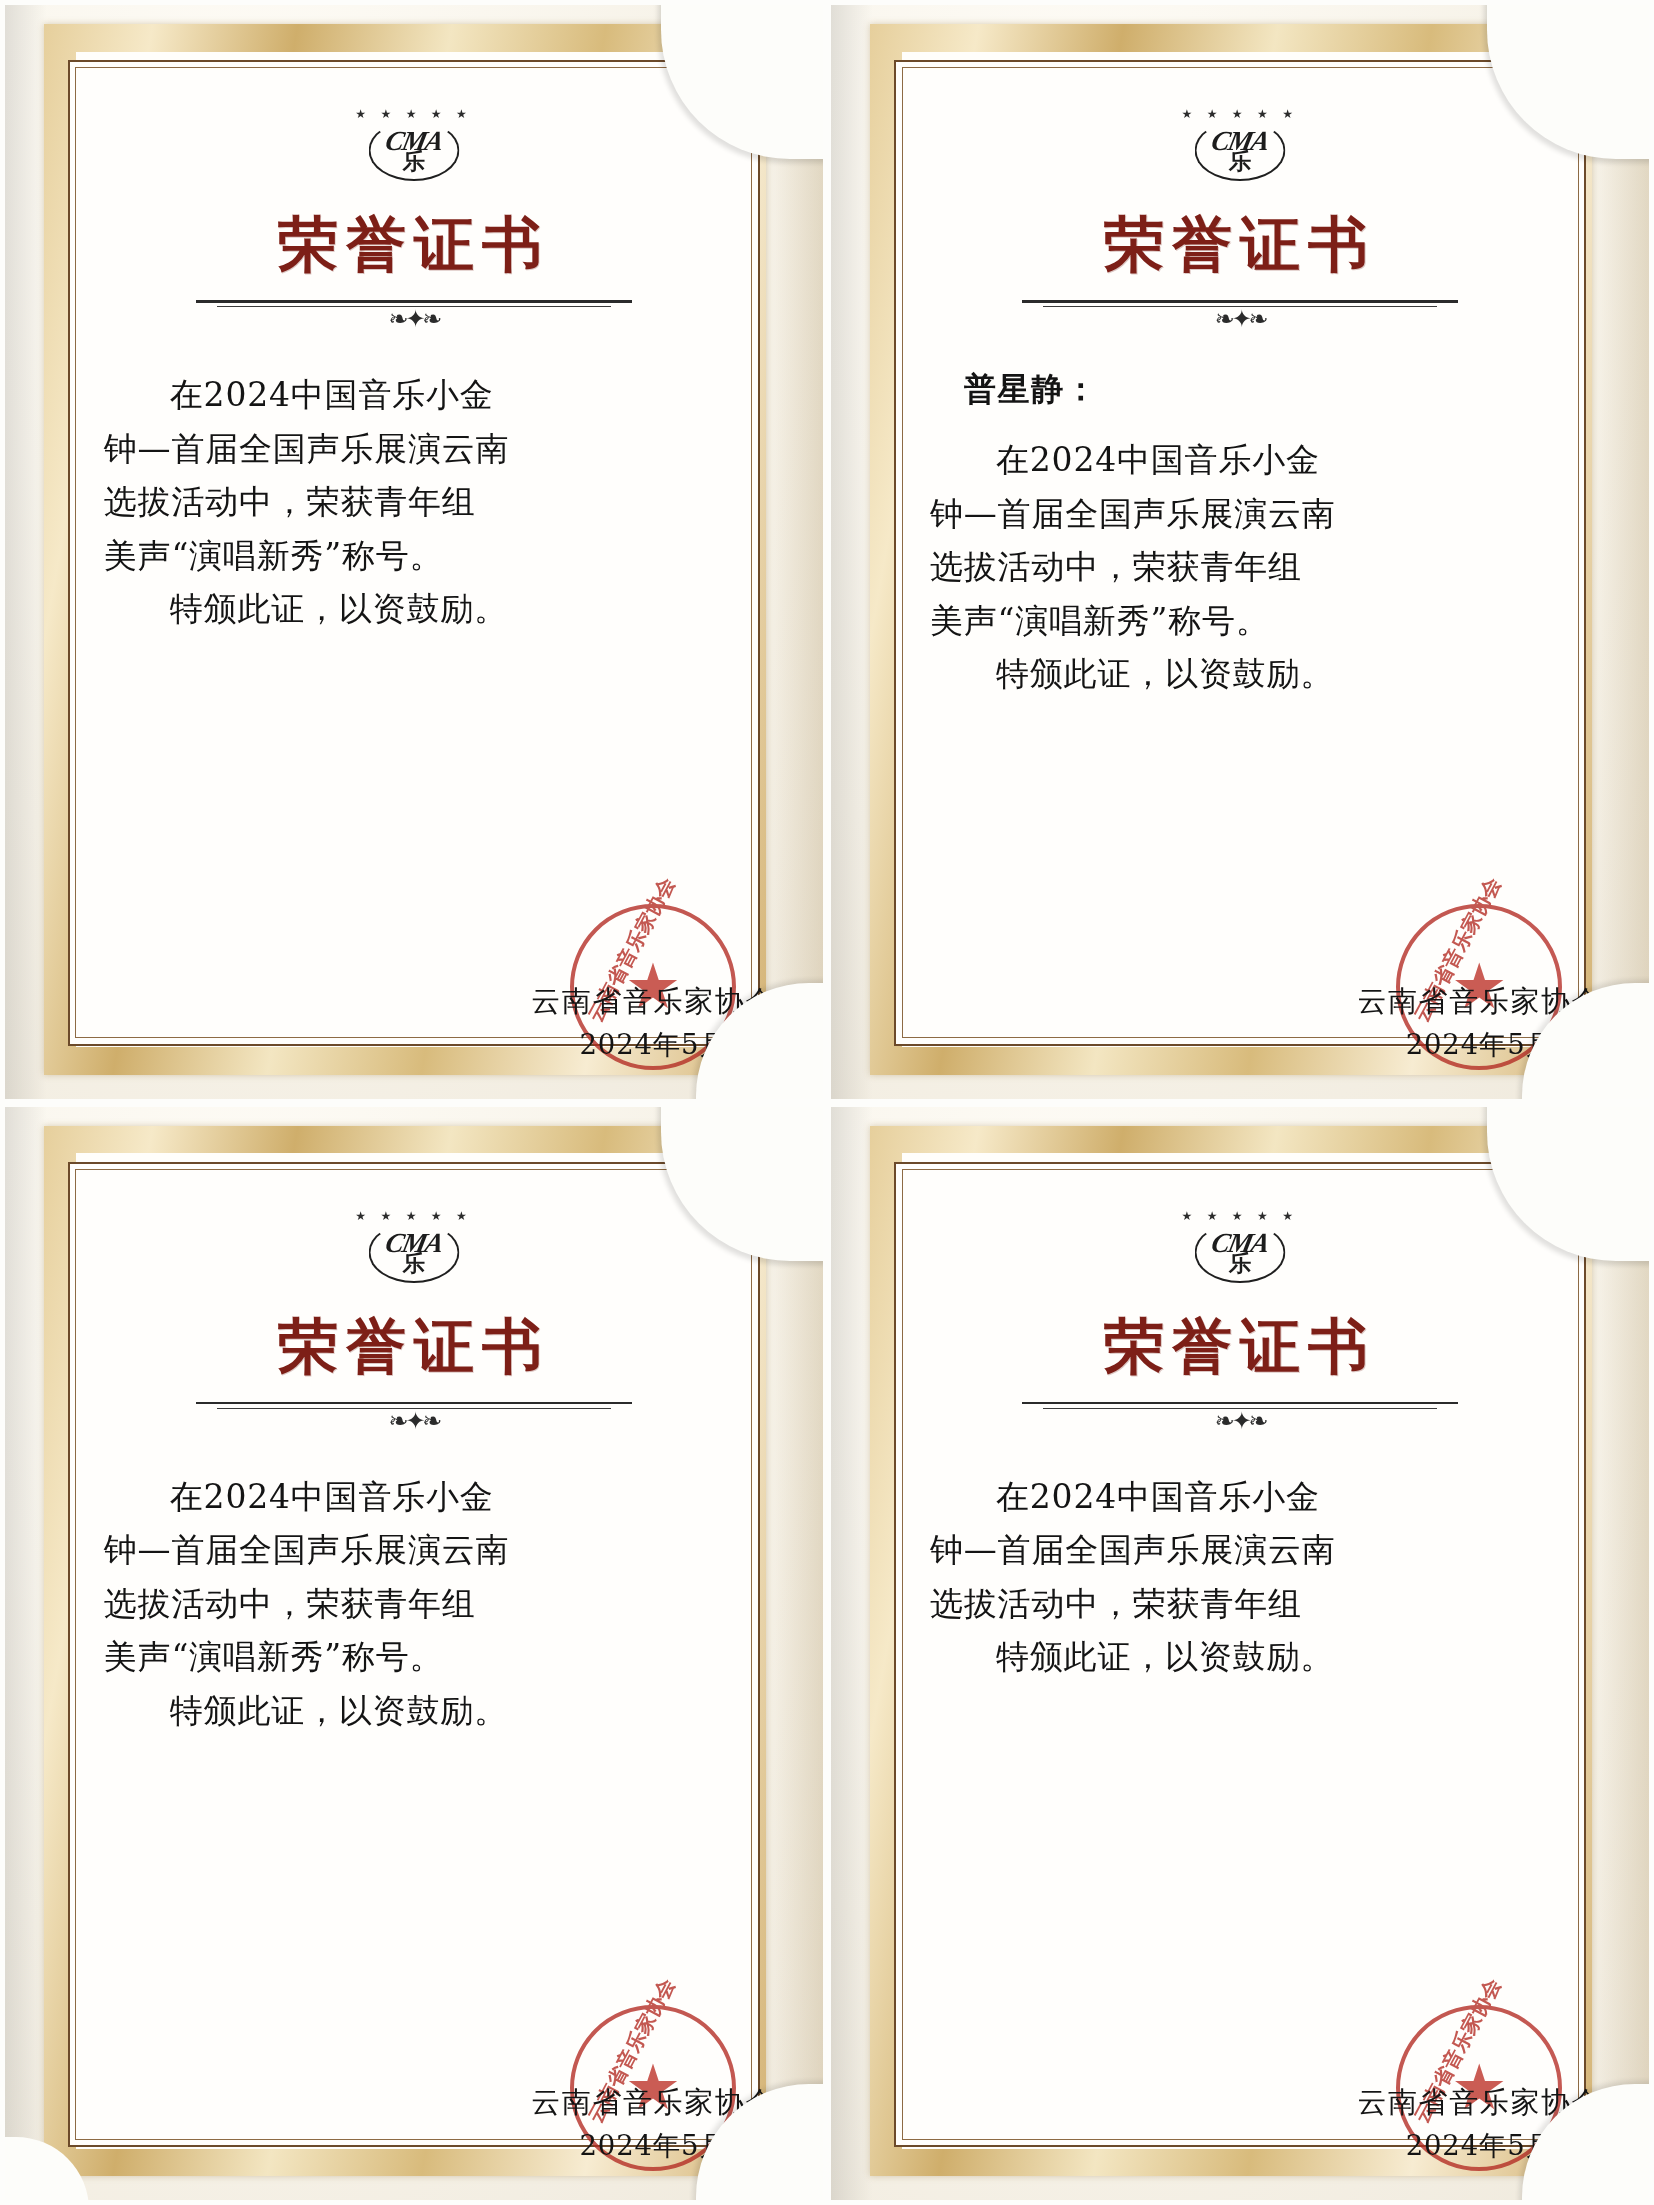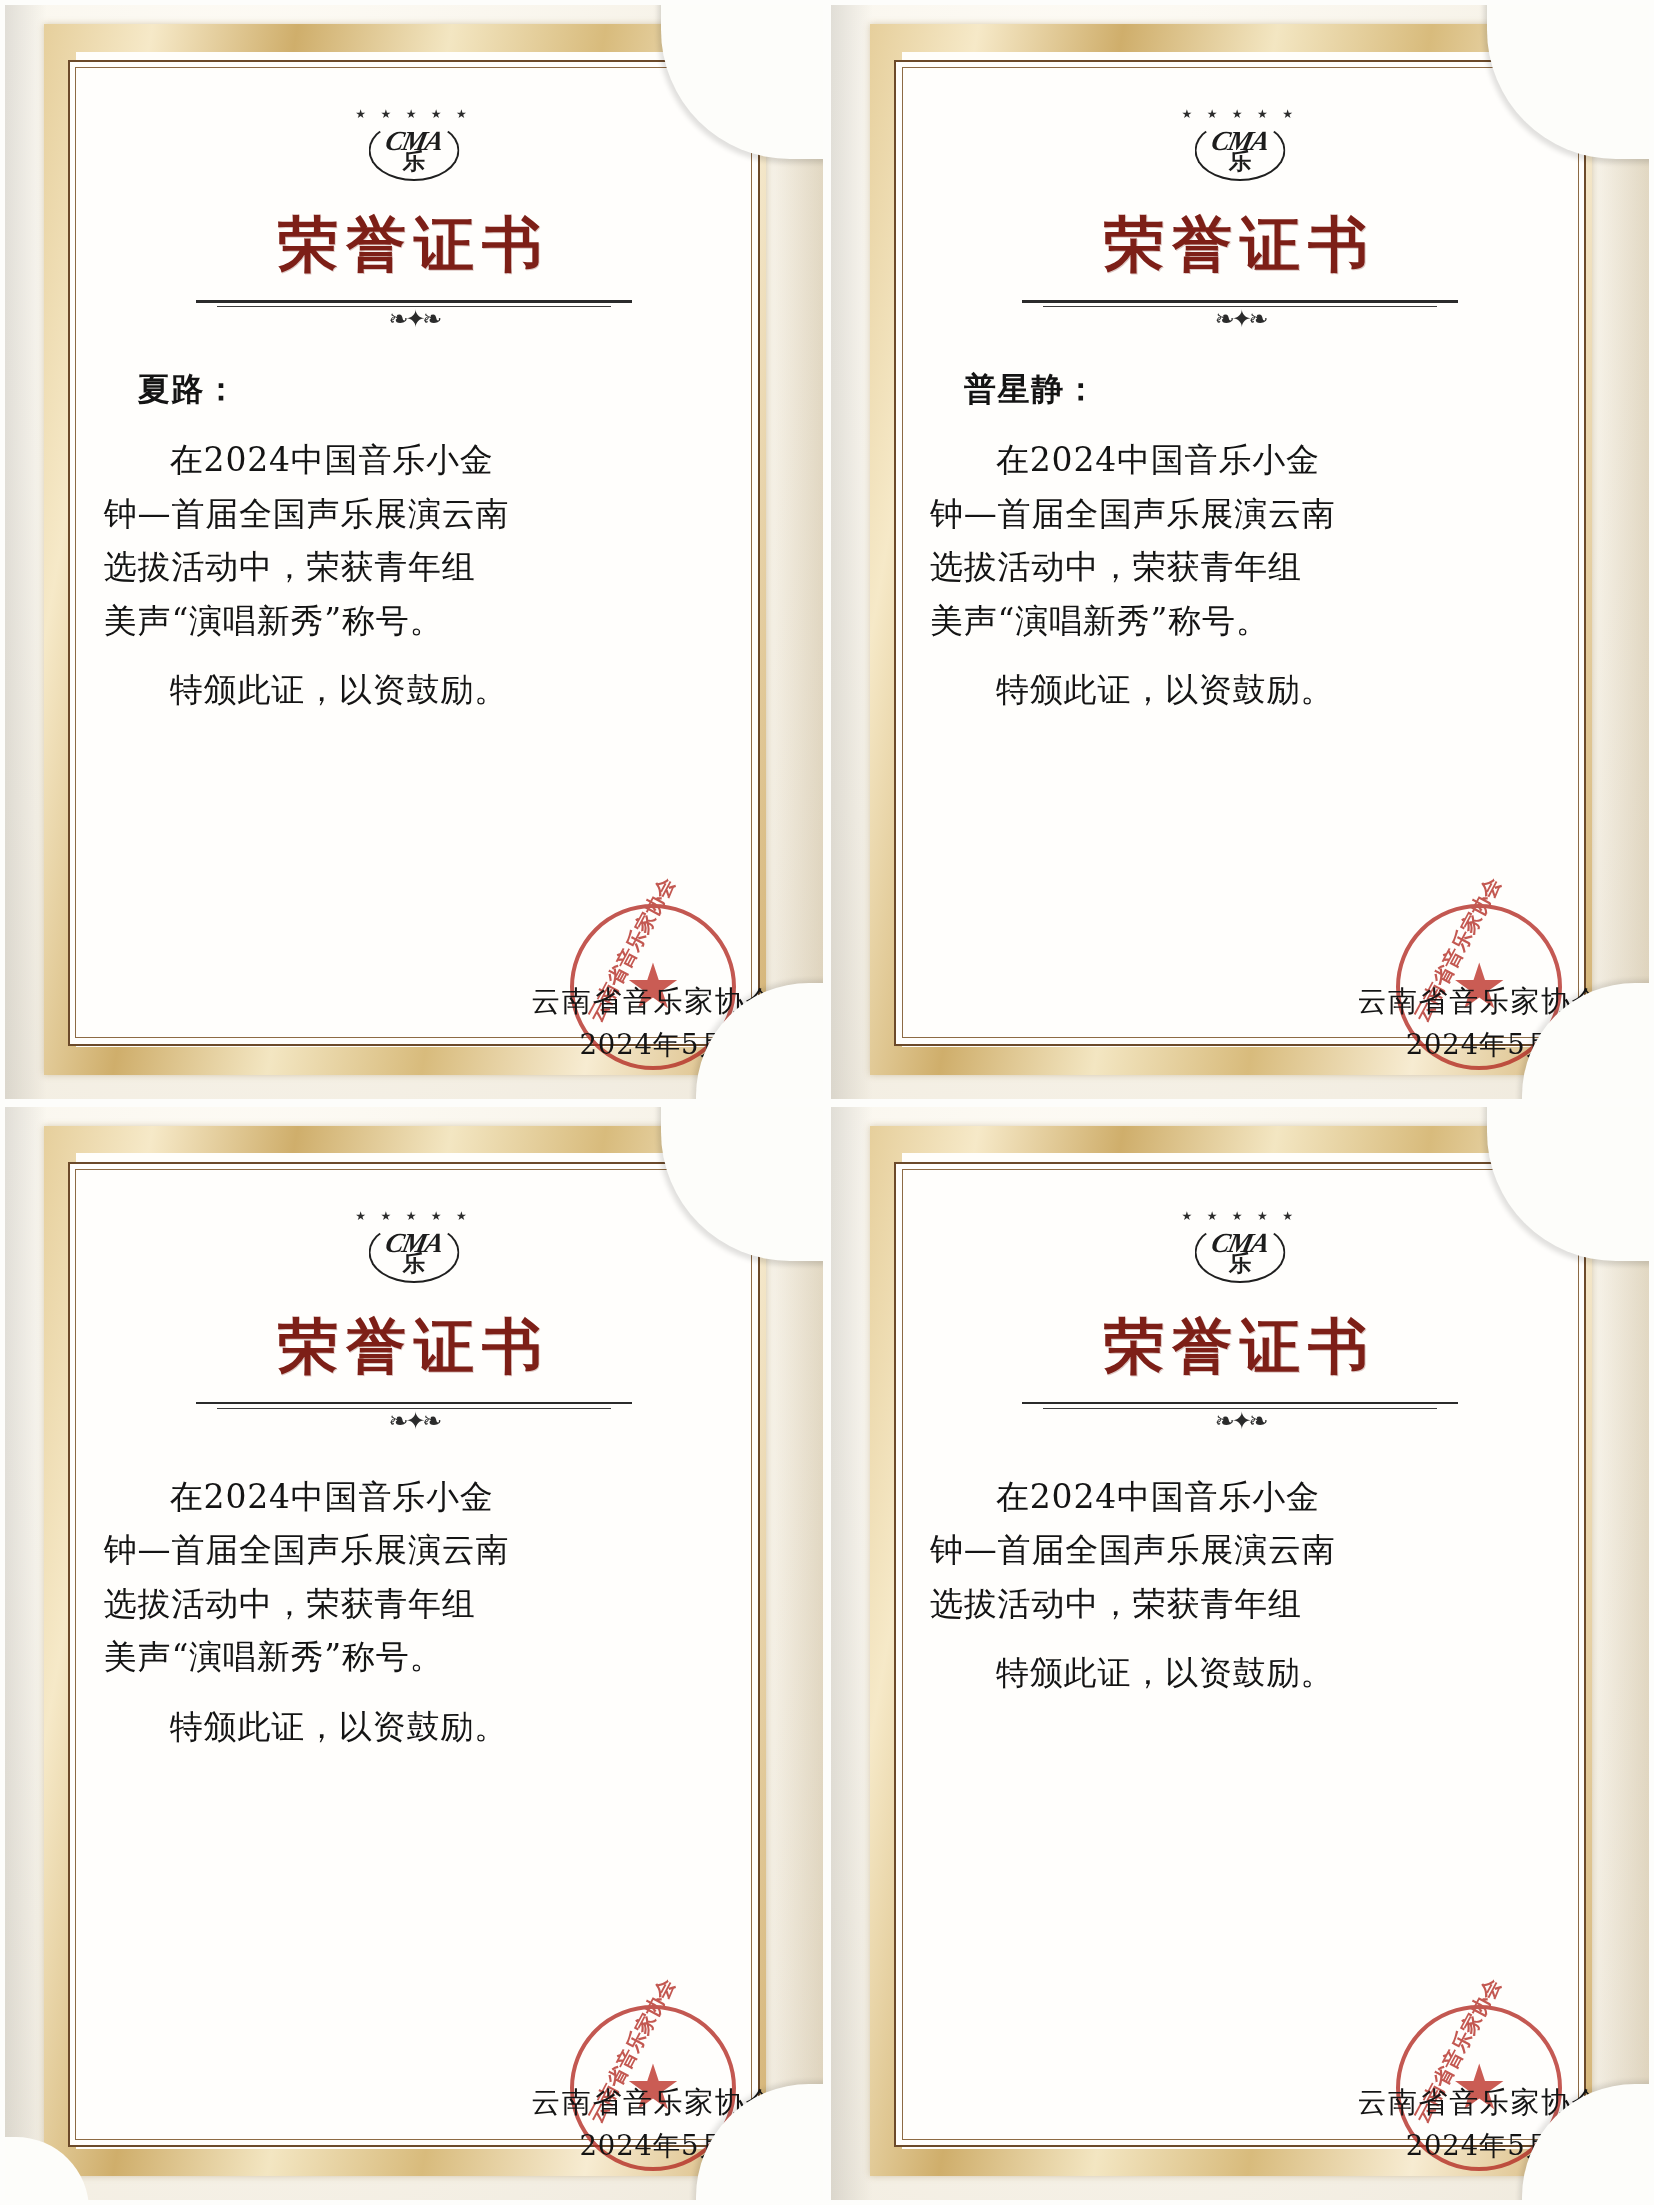--- a/index.html
+++ b/index.html
@@ -198,21 +198,21 @@
     font-family: "DejaVu Serif", serif;
   }
   .para {
     font-size: 33px;
     line-height: 1.62;
     letter-spacing: 0.8px;
     text-indent: 2em;
     font-family: "DejaVu Serif", serif;
   }
   .para.second {
-    margin-top: 16px;
+    margin-top: 0;
   }
 
   
   .signblock {
     position: absolute;
     right: 47px;
     bottom: 36px;
     text-align: center;
     color: #141414;
   }
@@ -349,21 +349,20 @@
         <div class="cma">CMA</div>
         <div class="swirl">乐</div>
       </div>
       <div class="title">荣誉证书</div>
       <div class="divider">
         <div class="l1"></div>
           <div class="l2"></div>
         <div class="flourish">❧✦❧</div>
       </div>
       <div class="body">
-        <div class="recipient">夏路：</div>
         <div class="para">在2024中国音乐小金</div>
         <div class="para" style="text-indent:0">钟—首届全国声乐展演云南</div>
         <div class="para" style="text-indent:0">选拔活动中，荣获青年组</div>
         <div class="para" style="text-indent:0">美声“演唱新秀”称号。</div>
         <div class="para second">特颁此证，以资鼓励。</div>
       </div>
     </div>
 
     <div class="seal">
       <div class="sealtext">

